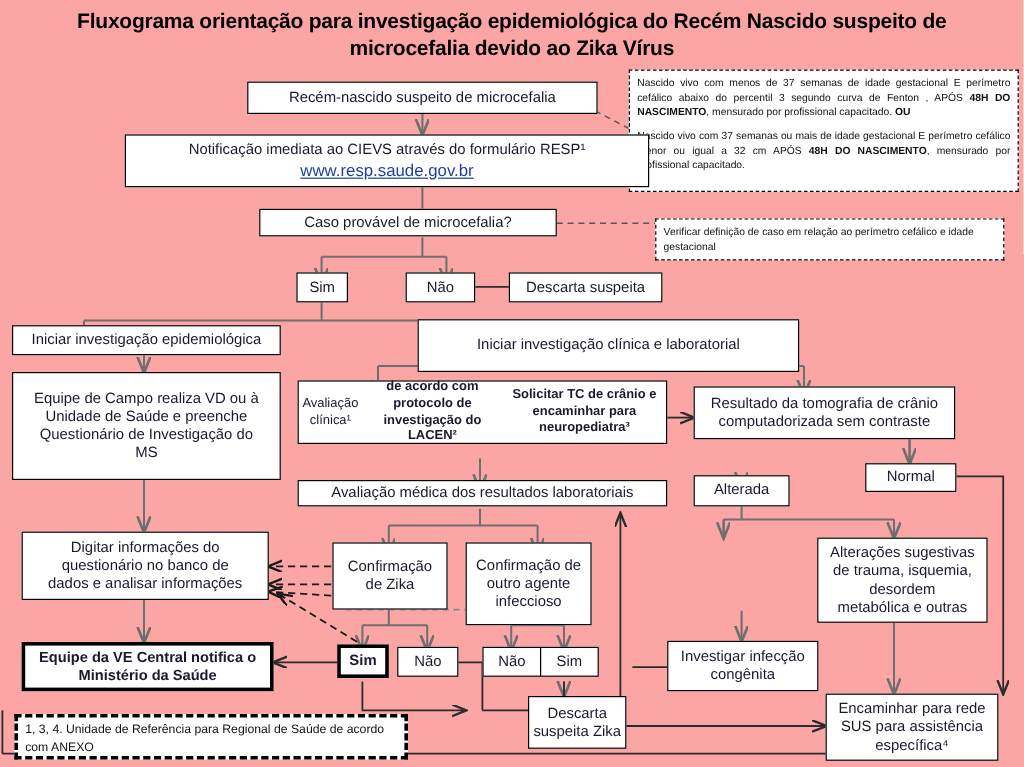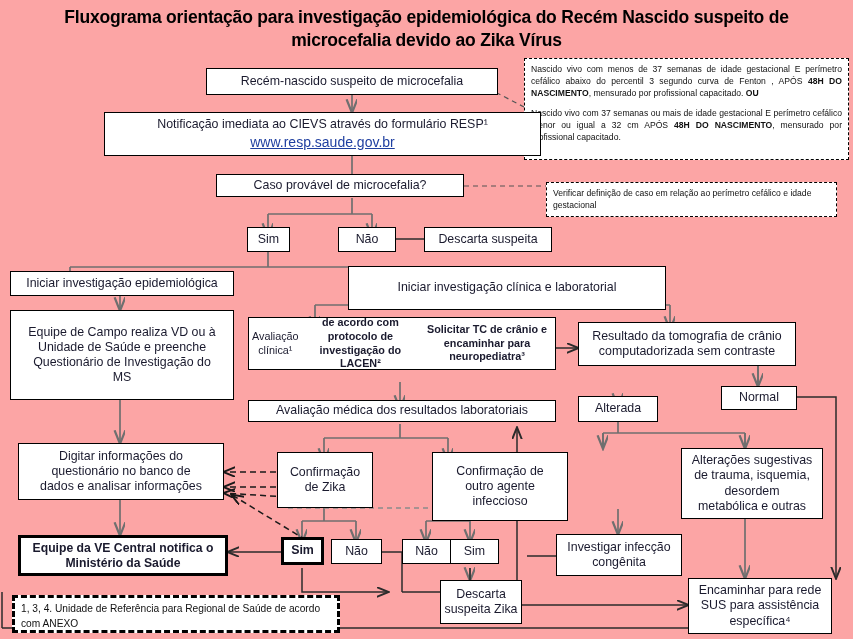--- a/index.html
+++ b/index.html
@@ -277,21 +277,21 @@
     <span class="multi">Digitar informações do
 questionário no banco de
 dados e analisar informações</span>
   </div>
 
   <div class="box" style="left:277px; top:452px; width:96px; height:56px;">
     <span class="multi">Confirmação
 de Zika</span>
   </div>
 
-  <div class="box" style="left:388px; top:452px; width:136px; height:69px;margin-left:44px;">
+  <div class="box" style="left:388px; top:452px; width:105px; height:69px;">
     <span class="multi">Confirmação de
 outro agente
 infeccioso</span>
   </div>
 
 
   <div class="box" style="left:681px; top:448px; width:142px; height:71px;">
     <span class="multi">Alterações sugestivas
 de trauma, isquemia,
 desordem

